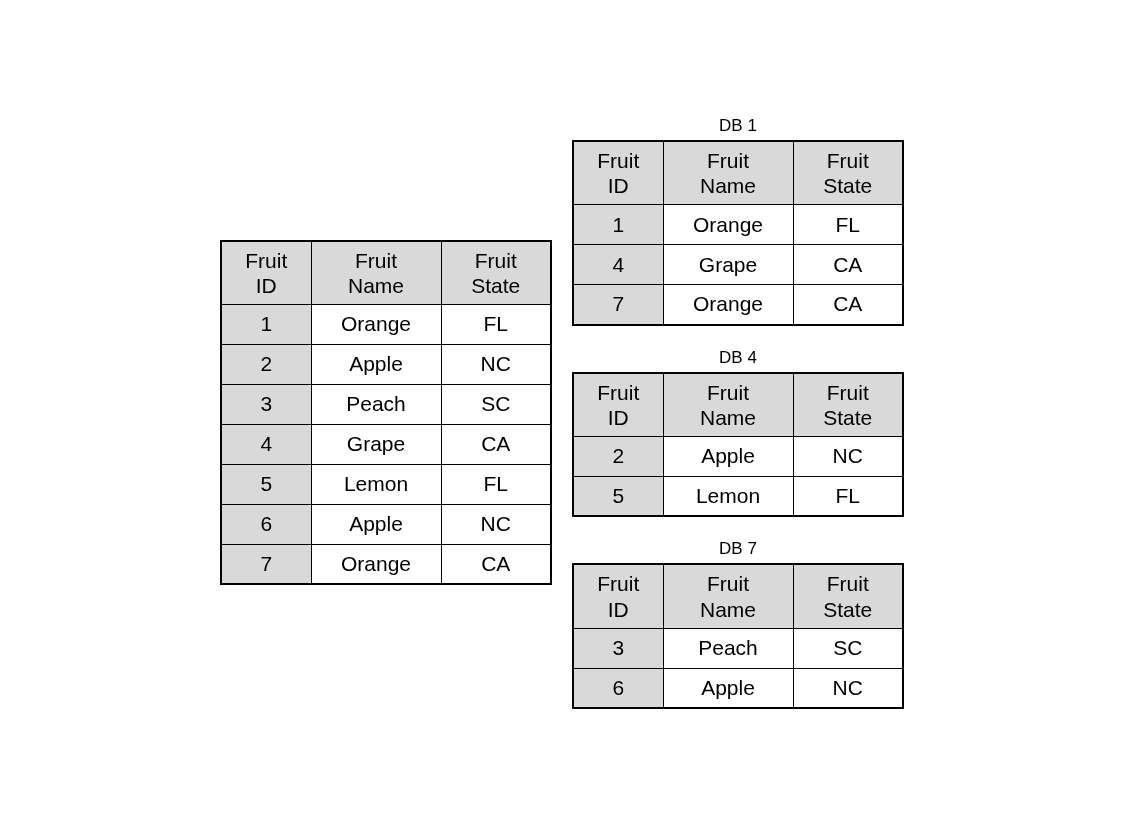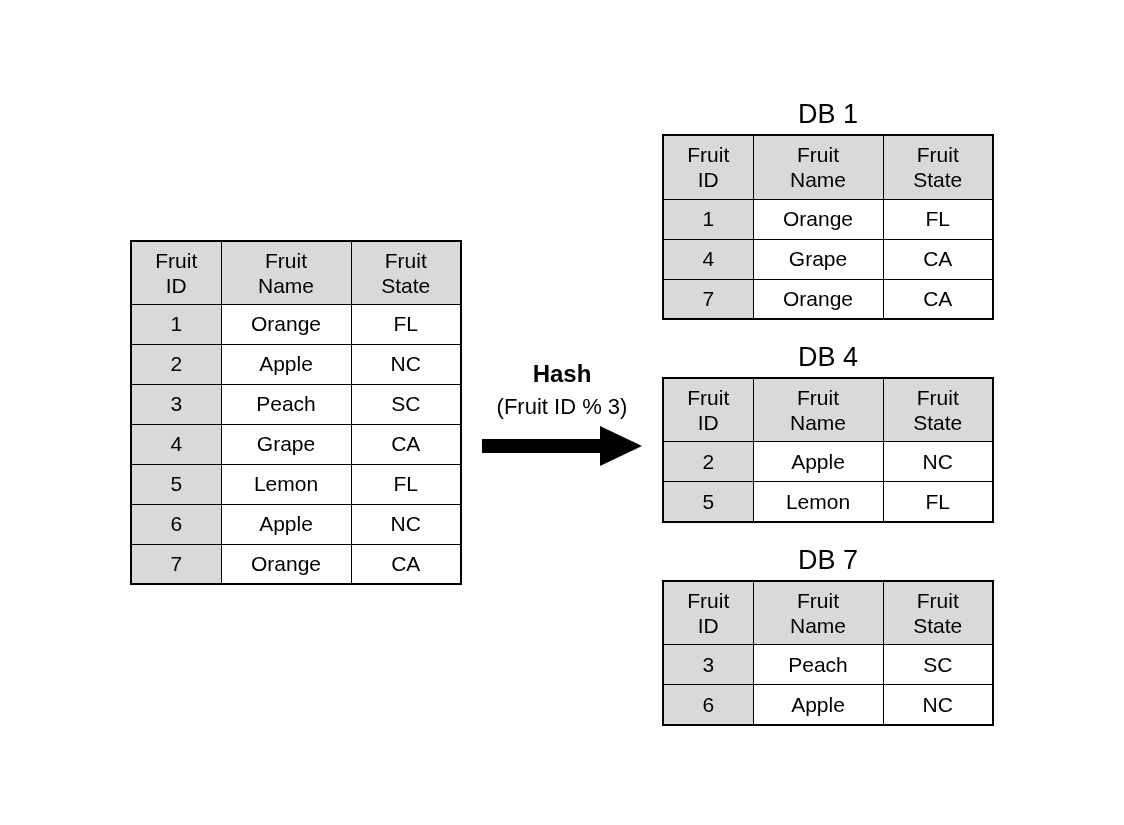--- a/index.html
+++ b/index.html
@@ -35,21 +35,21 @@
       justify-content: center;
       gap: 6px;
     }
     .right-col {
       display: flex;
       flex-direction: column;
       gap: 22px;
     }
     .db-title {
       text-align: center;
-      font-size: 27px;
+      font-size: 17px;
       margin-bottom: 4px;
     }
     table {
       border-collapse: collapse;
       border: 2px solid #000;
     }
     th, td {
       border: 1px solid #000;
       text-align: center;
       padding: 6px 10px;
@@ -139,28 +139,20 @@
           </tr>
           <tr>
             <td class="id-col">7</td>
             <td class="name-col">Orange</td>
             <td class="state-col">CA</td>
           </tr>
         </tbody>
     </table>
   </div>
 
-  <div class="middle-col">
-    <div class="hash-label">Hash</div>
-    <div class="hash-formula">(Fruit ID % 3)</div>
-    <svg class="arrow-svg" width="160" height="40" viewBox="0 0 160 40">
-      <rect x="0" y="13" width="120" height="14" fill="#000"></rect>
-      <polygon points="118,0 160,20 118,40" fill="#000"></polygon>
-    </svg>
-  </div>
 
   <div class="right-col">
       <div class="db-block">
         <div class="db-title">DB 1</div>
         <table>
           <thead>
             <tr>
               <th class="id-col">Fruit<br>ID</th>
               <th class="name-col">Fruit<br>Name</th>
               <th class="state-col">Fruit<br>State</th>

